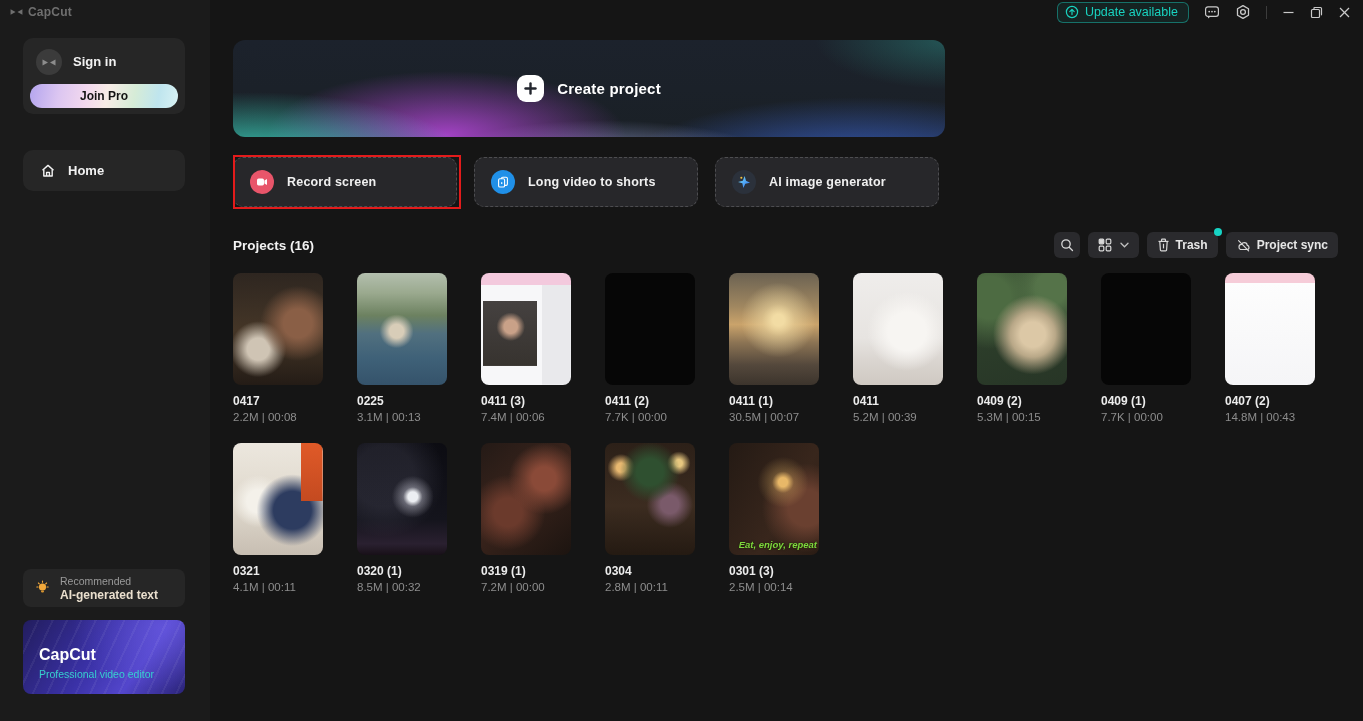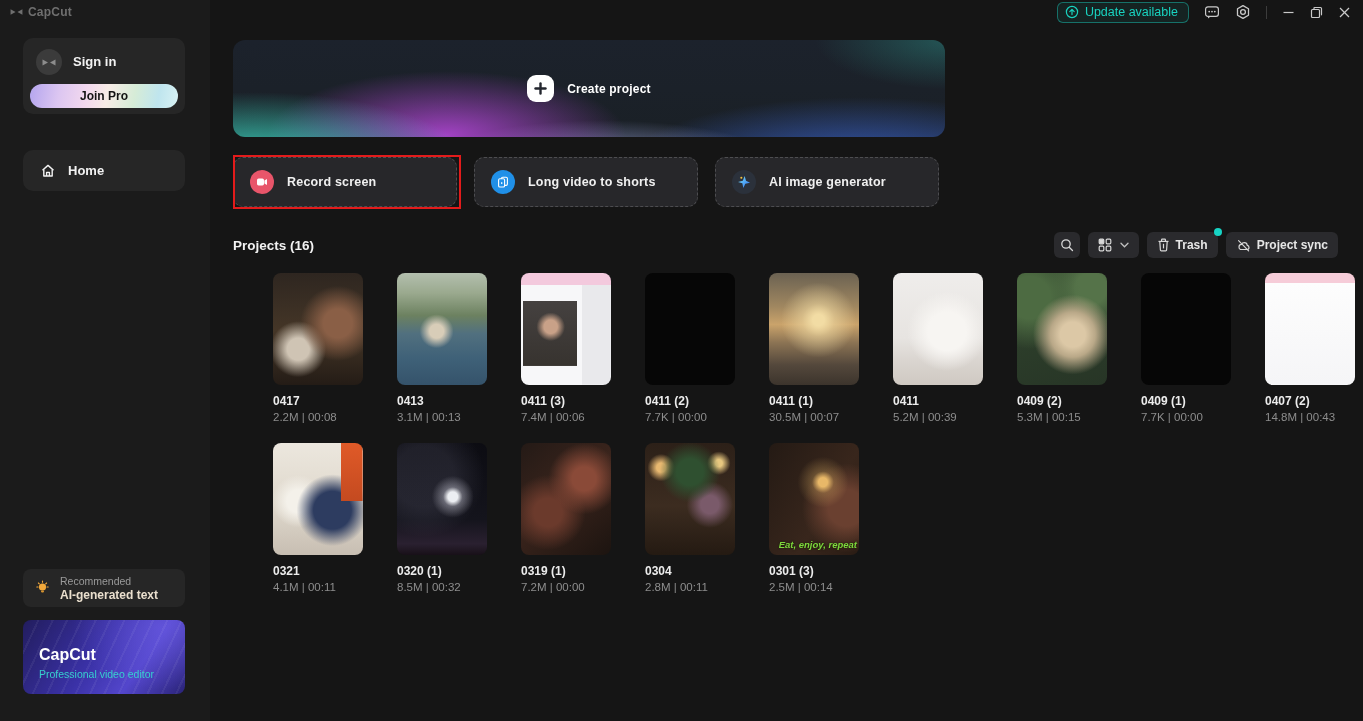--- a/index.html
+++ b/index.html
@@ -56,21 +56,21 @@
     border-radius:12px; display:flex; align-items:center; justify-content:center; gap:13px; cursor:pointer;
     background:
       radial-gradient(55% 135% at 3% 128%, rgba(62,224,201,.95) 0%, rgba(62,224,201,0) 55%),
       radial-gradient(42% 110% at 30% 98%, rgba(185,72,222,.85) 0%, rgba(185,72,222,0) 60%),
       radial-gradient(48% 95% at 52% 135%, rgba(170,180,240,.9) 0%, rgba(170,180,240,0) 55%),
       radial-gradient(58% 135% at 88% 140%, rgba(62,108,228,.92) 0%, rgba(62,108,228,0) 60%),
       radial-gradient(32% 85% at 101% 0%, rgba(44,138,128,.5) 0%, transparent 60%),
       linear-gradient(180deg,#1c222c 0%,#1a2026 100%); }
   .plus-box { width:27px; height:27px; border-radius:9px; background:#ffffff;
     display:flex; align-items:center; justify-content:center; }
-  .create-label { font-size:12px; font-weight:bold; color:#ffffff; letter-spacing:.2px; }
+  .create-label { font-size:15px; font-weight:bold; color:#ffffff; letter-spacing:.2px; }
 
   .actions { position:absolute; left:233px; top:157px; display:flex; gap:17px; }
   .action-btn { width:224px; height:50px; background:#27272a; border:1px dashed #4d4d50;
     border-radius:10px; display:flex; align-items:center; gap:13px; padding-left:16px; cursor:pointer; }
   .action-btn .label { font-size:12.5px; font-weight:bold; color:#f0f0f0; letter-spacing:.2px; }
   .icon-circle { width:24px; height:24px; border-radius:50%; display:flex; align-items:center; justify-content:center; flex:0 0 auto; }
   .annotation-box { position:absolute; left:233px; top:155px; width:228px; height:54px;
     border:2px solid #e31b1b; z-index:10; pointer-events:none; }
 
   .projects-header { position:absolute; left:233px; top:231px; width:1105px; height:28px;
@@ -78,21 +78,21 @@
   .projects-title { font-size:13.5px; font-weight:bold; color:#f2f2f2; }
   .toolbar { margin-left:auto; display:flex; align-items:center; gap:8px; }
   .tool-btn { height:26px; background:#2a2a2d; border:0; border-radius:6px; color:#e6e6e6;
     display:flex; align-items:center; gap:6px; padding:0 10px; font-family:inherit;
     font-size:12px; font-weight:bold; cursor:pointer; position:relative; }
   .tool-btn.square { width:26px; padding:0; justify-content:center; }
   .notif-dot { position:absolute; top:-4px; right:-4px; width:8px; height:8px; border-radius:50%;
     background:#17d3c4; }
 
   .projects-grid { position:absolute; left:233px; top:273px;
-    display:grid; grid-template-columns:repeat(9, 90px); column-gap:34px; row-gap:20px;margin-left:40px; }
+    display:grid; grid-template-columns:repeat(9, 90px); column-gap:34px; row-gap:20px; }
   .project-card { width:90px; cursor:pointer; }
   .thumb { width:90px; height:112px; border-radius:8px; position:relative; overflow:hidden; }
   .project-name { margin-top:9px; font-size:12px; font-weight:bold; color:#ececec; white-space:nowrap; }
   .project-meta { margin-top:3px; font-size:11.5px; color:#8d8d8d; white-space:nowrap; }
   .thumb-overlay-text { position:absolute; left:0; right:2px; bottom:5px; text-align:right;
     font-size:9.5px; font-style:italic; font-weight:bold; color:#7ed63d;
     text-shadow:0 0 2px #102000; }
 
   
   .t-0417 { background:
@@ -368,21 +368,21 @@
       
     </div>
     <div class="project-name">0417</div>
     <div class="project-meta">2.2M | 00:08</div>
   </div>
 
   <div class="project-card">
     <div class="thumb t-0413">
       
     </div>
-    <div class="project-name">0413</div>
+    <div class="project-name">0225</div>
     <div class="project-meta">3.1M | 00:13</div>
   </div>
 
   <div class="project-card">
     <div class="thumb t-0411-3">
       
     </div>
     <div class="project-name">0411 (3)</div>
     <div class="project-meta">7.4M | 00:06</div>
   </div>

